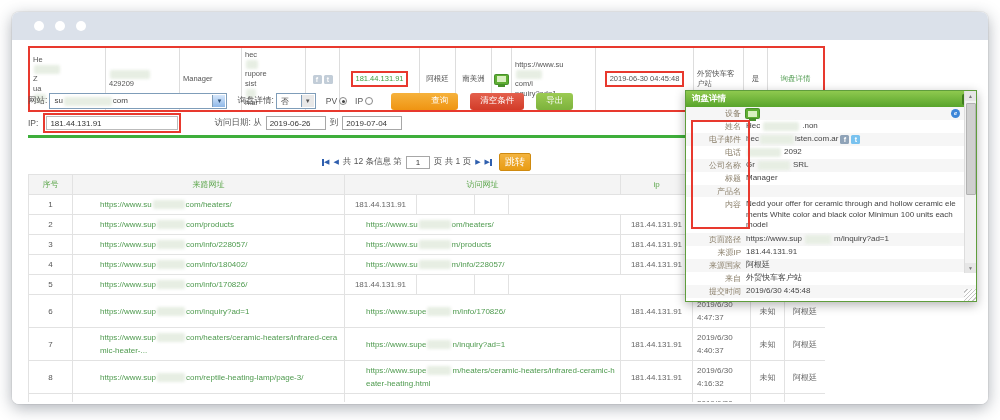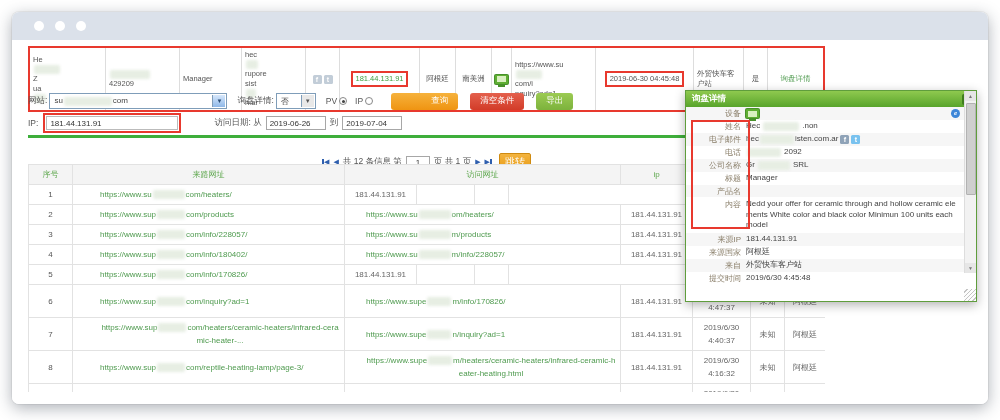--- a/index.html
+++ b/index.html
@@ -76,22 +76,22 @@
   
   .pagination { position:absolute; left:16px; top:113px; width:797px; display:flex;
                 justify-content:center; align-items:center; gap:4px; font-size:8.5px; color:#555; }
   .pg-arrow { color:#2f5fae; font-size:7px; cursor:pointer; display:inline-flex; align-items:center; }
   .pg-bar { display:inline-block; width:2px; height:7px; background:#2f5fae; }
   .inp-page { width:24px; height:13px; text-align:center; }
   .btn-goto { background:linear-gradient(#f3b33f,#e89c14); border:1px solid #cf8a10; color:#fff;
               font-size:10px; padding:1px 5px; border-radius:2px; cursor:pointer; margin-left:3px; }
 
   
-  .table-wrap { position:absolute; left:16px; top:124px; width:797px; height:228px; overflow:hidden;
-                border-top:1px solid #e2e2e2; border-left:1px solid #e2e2e2; font-size:8px;text-align:center; }
+  .table-wrap { position:absolute; left:16px; top:134px; width:797px; height:228px; overflow:hidden;
+                border-top:1px solid #e2e2e2; border-left:1px solid #e2e2e2; font-size:8px; }
   .t-row { display:flex; border-bottom:1px solid #e2e2e2; background:#fff; align-items:center; min-height:20px; }
   .t-head { background:#f4f4f4; color:#5fa84f; min-height:18px; }
   .t-cell { border-right:1px solid #e2e2e2; padding:3px 4px; line-height:13px; align-self:stretch;
             display:flex; align-items:center; overflow:hidden; }
   .c1{flex:0 0 44px; justify-content:center; color:#555}
   .c2{flex:0 0 272px; padding-left:18px}
   .c3{flex:0 0 276px; padding-left:12px}
   .c4{flex:0 0 72px; justify-content:center; color:#666}
   .c5{flex:0 0 58px; justify-content:center; color:#666}
   .c6{flex:0 0 34px; justify-content:center; color:#666}
@@ -387,20 +387,24 @@
         </div>
         <div class="p-row" style="min-height:12px">
           <span class="p-label">产品名</span>
           <span class="p-value"></span>
         </div>
         <div class="p-row p-row-content" style="min-height:32px">
           <span class="p-label">内容</span>
           <span class="p-value">Nedd your offer for ceramic through and hollow ceramic elements White color and black color Minimun 100 units each model</span>
         </div>
         <div class="p-row">
+          <span class="p-label">页面路径</span>
+          <span class="p-value">https://www.sup<span class="redact" style="width: 26px;"></span>m/inquiry?ad=1</span>
+        </div>
+        <div class="p-row">
           <span class="p-label">来源IP</span>
           <span class="p-value">181.44.131.91</span>
         </div>
         <div class="p-row">
           <span class="p-label">来源国家</span>
           <span class="p-value">阿根廷</span>
         </div>
         <div class="p-row">
           <span class="p-label">来自</span>
           <span class="p-value">外贸快车客户站</span>

